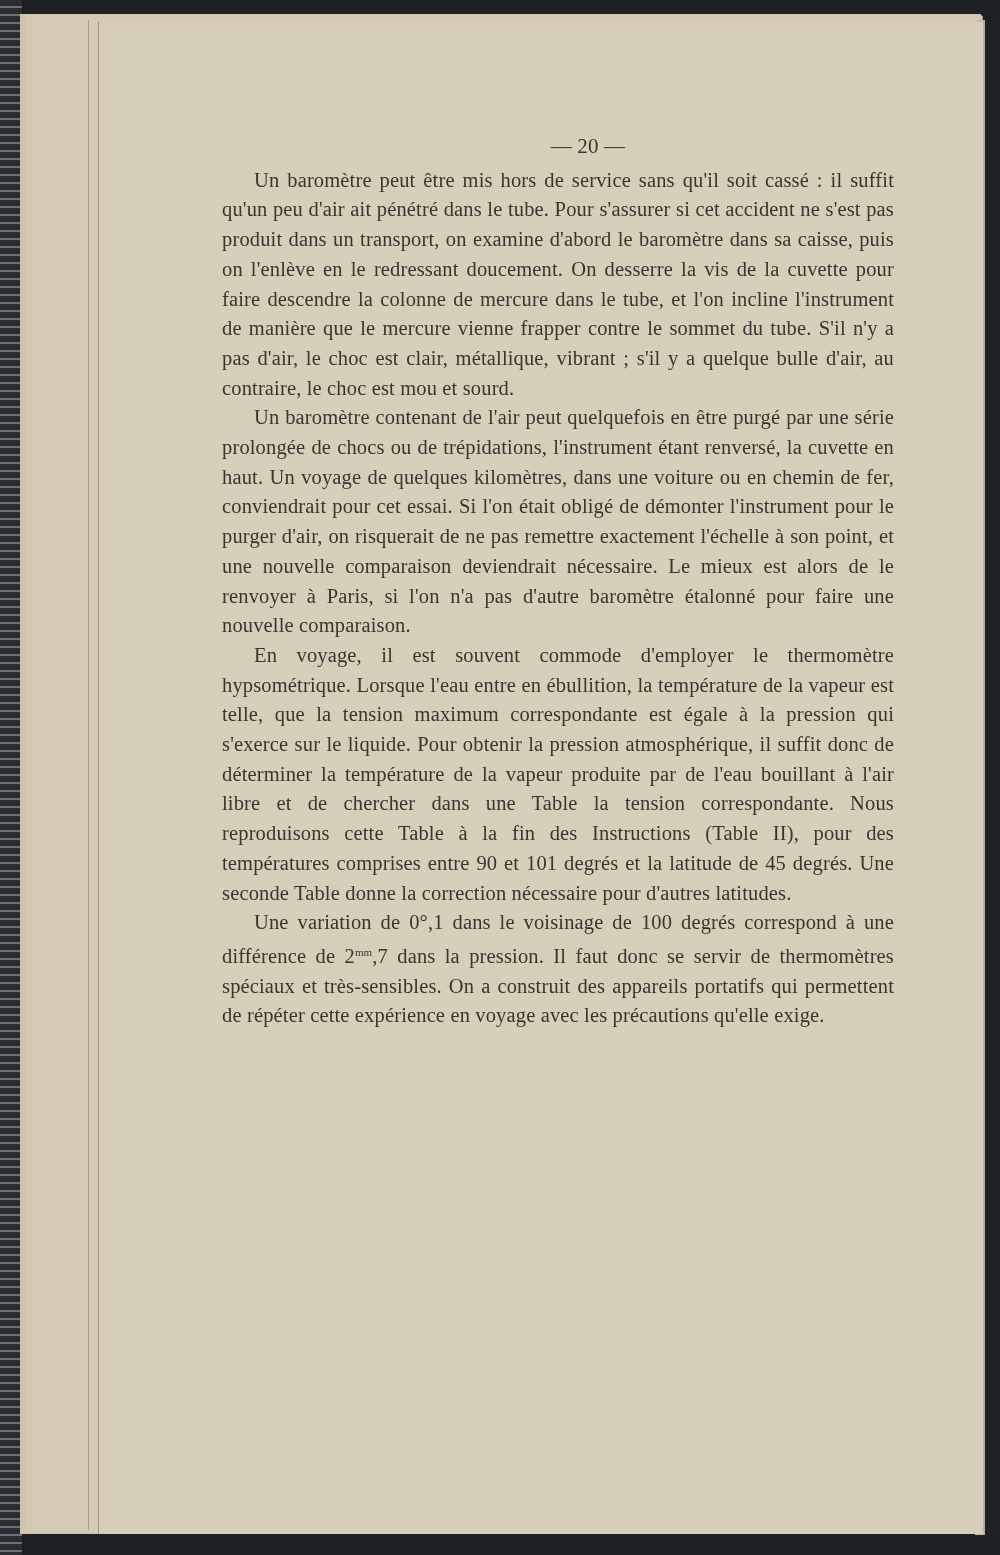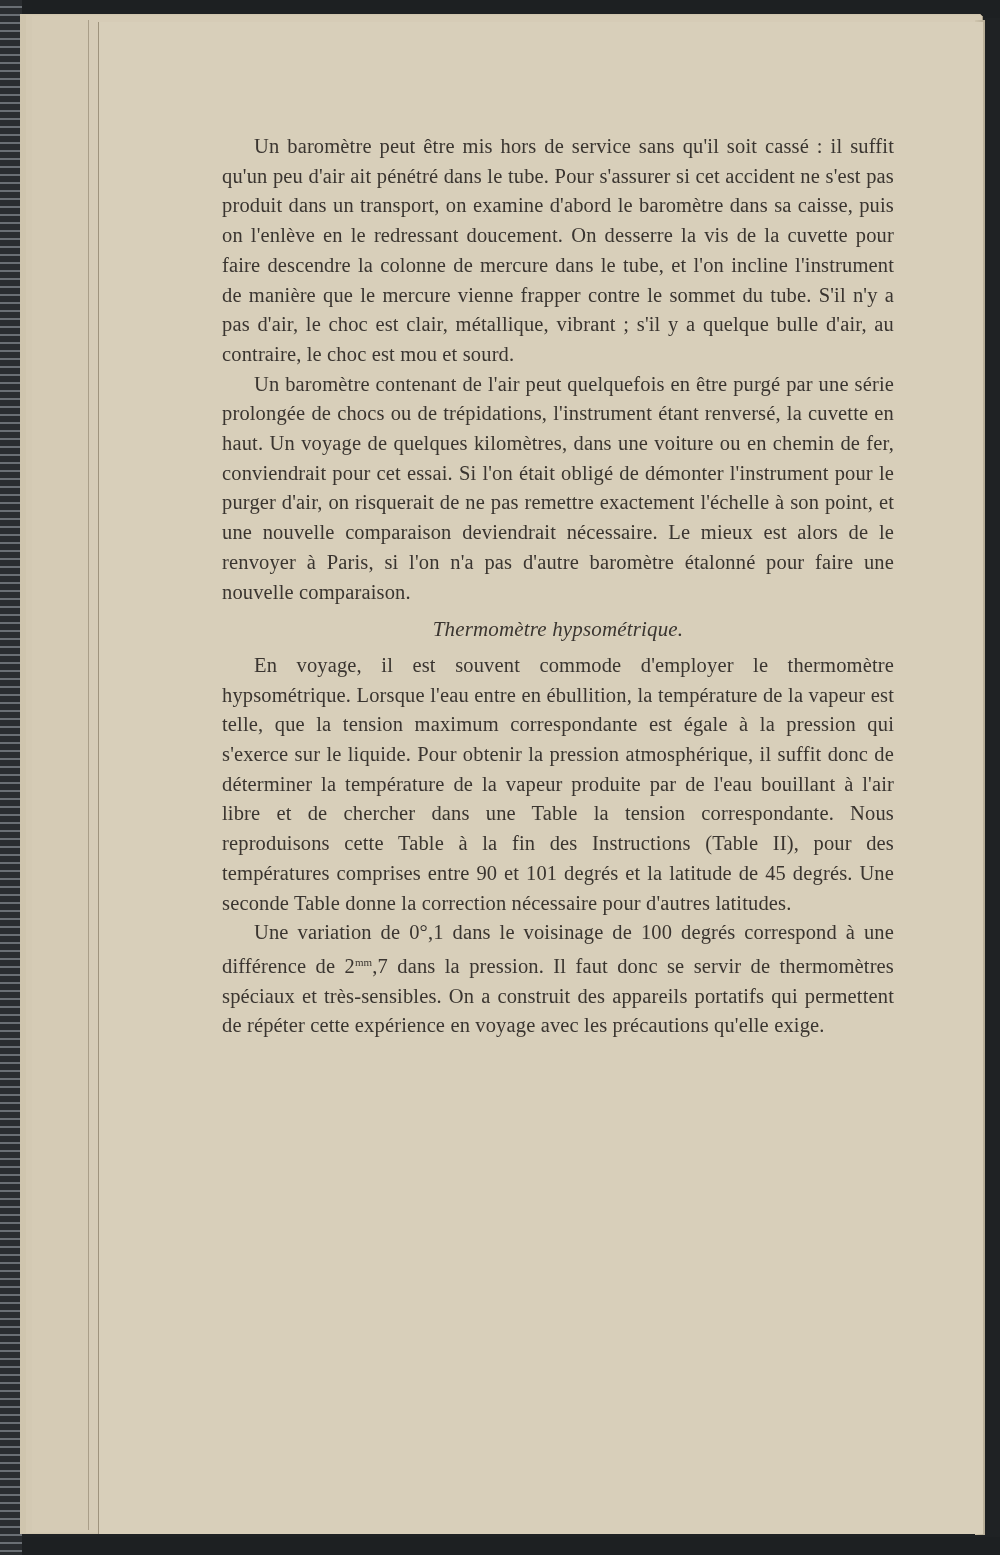--- a/index.html
+++ b/index.html
@@ -52,18 +52,18 @@
 <div class="cover-bottom"></div>
 <div class="binding"></div>
 <div class="leaf leaf1"></div>
 <div class="leaf leaf2"></div>
 <div class="leaf leaf3"></div>
 <div class="leaf leaf4"></div>
 <div class="page-edge"></div>
 <div class="page"></div>
 
 <div class="text-block">
+  <p class="folio">— 20 —</p>
   <p class="para">Un baromètre peut être mis hors de service sans qu'il soit cassé : il suffit qu'un peu d'air ait pénétré dans le tube. Pour s'assurer si cet accident ne s'est pas produit dans un transport, on examine d'abord le baromètre dans sa caisse, puis on l'enlève en le redressant doucement. On desserre la vis de la cuvette pour faire descendre la colonne de mercure dans le tube, et l'on incline l'instrument de manière que le mercure vienne frapper contre le sommet du tube. S'il n'y a pas d'air, le choc est clair, métallique, vibrant ; s'il y a quelque bulle d'air, au contraire, le choc est mou et sourd.</p>
   <p class="para">Un baromètre contenant de l'air peut quelquefois en être purgé par une série prolongée de chocs ou de trépidations, l'instrument étant renversé, la cuvette en haut. Un voyage de quelques kilomètres, dans une voiture ou en chemin de fer, conviendrait pour cet essai. Si l'on était obligé de démonter l'instrument pour le purger d'air, on risquerait de ne pas remettre exactement l'échelle à son point, et une nouvelle comparaison deviendrait nécessaire. Le mieux est alors de le renvoyer à Paris, si l'on n'a pas d'autre baromètre étalonné pour faire une nouvelle comparaison.</p>
-  <p class="heading">Thermomètre hypsométrique.</p>
   <p class="para">En voyage, il est souvent commode d'employer le thermomètre hypsométrique. Lorsque l'eau entre en ébullition, la température de la vapeur est telle, que la tension maximum correspondante est égale à la pression qui s'exerce sur le liquide. Pour obtenir la pression atmosphérique, il suffit donc de déterminer la température de la vapeur produite par de l'eau bouillant à l'air libre et de chercher dans une Table la tension correspondante. Nous reproduisons cette Table à la fin des Instructions (Table II), pour des températures comprises entre 90 et 101 degrés et la latitude de 45 degrés. Une seconde Table donne la correction nécessaire pour d'autres latitudes.</p>
   <p class="para"><span>Une variation de 0°,1 dans le voisinage de 100 degrés correspond à une différence de 2</span><sup>mm</sup><span>,7 dans la pression. Il faut donc se servir de thermomètres spéciaux et très-sensibles. On a construit des appareils portatifs qui permettent de répéter cette expérience en voyage avec les précautions qu'elle exige.</span></p>
 </div>
 
 </body></html>

